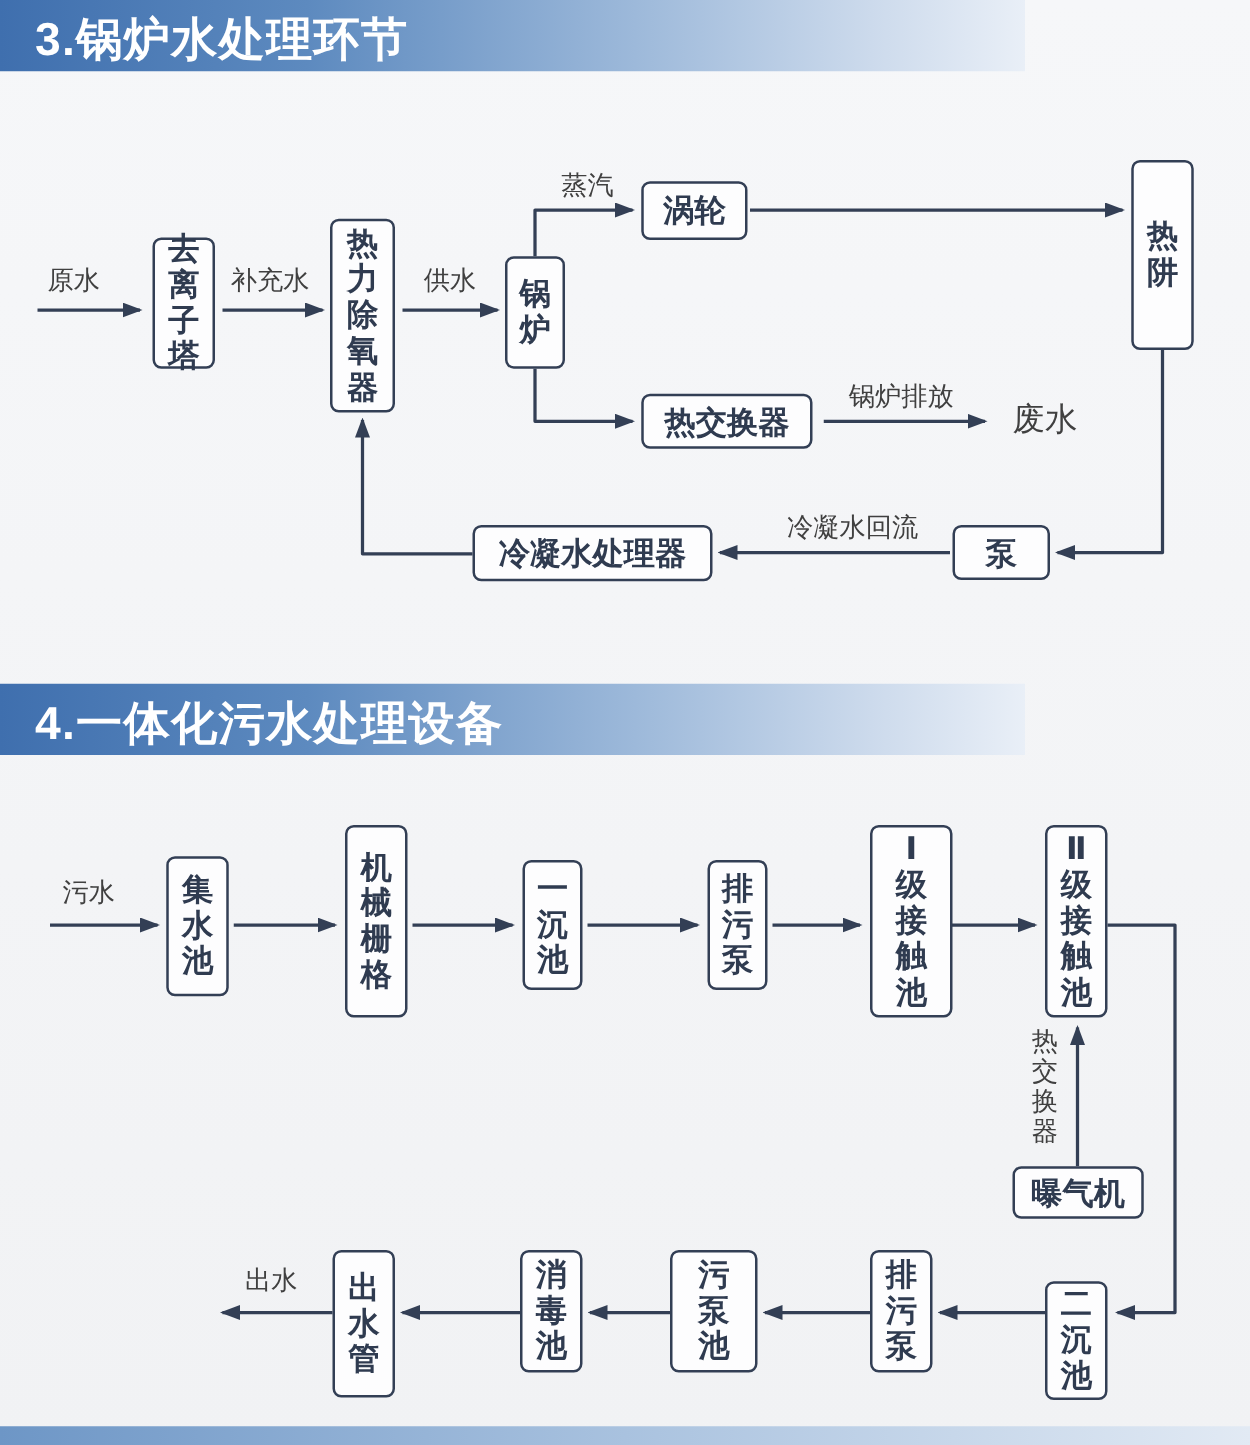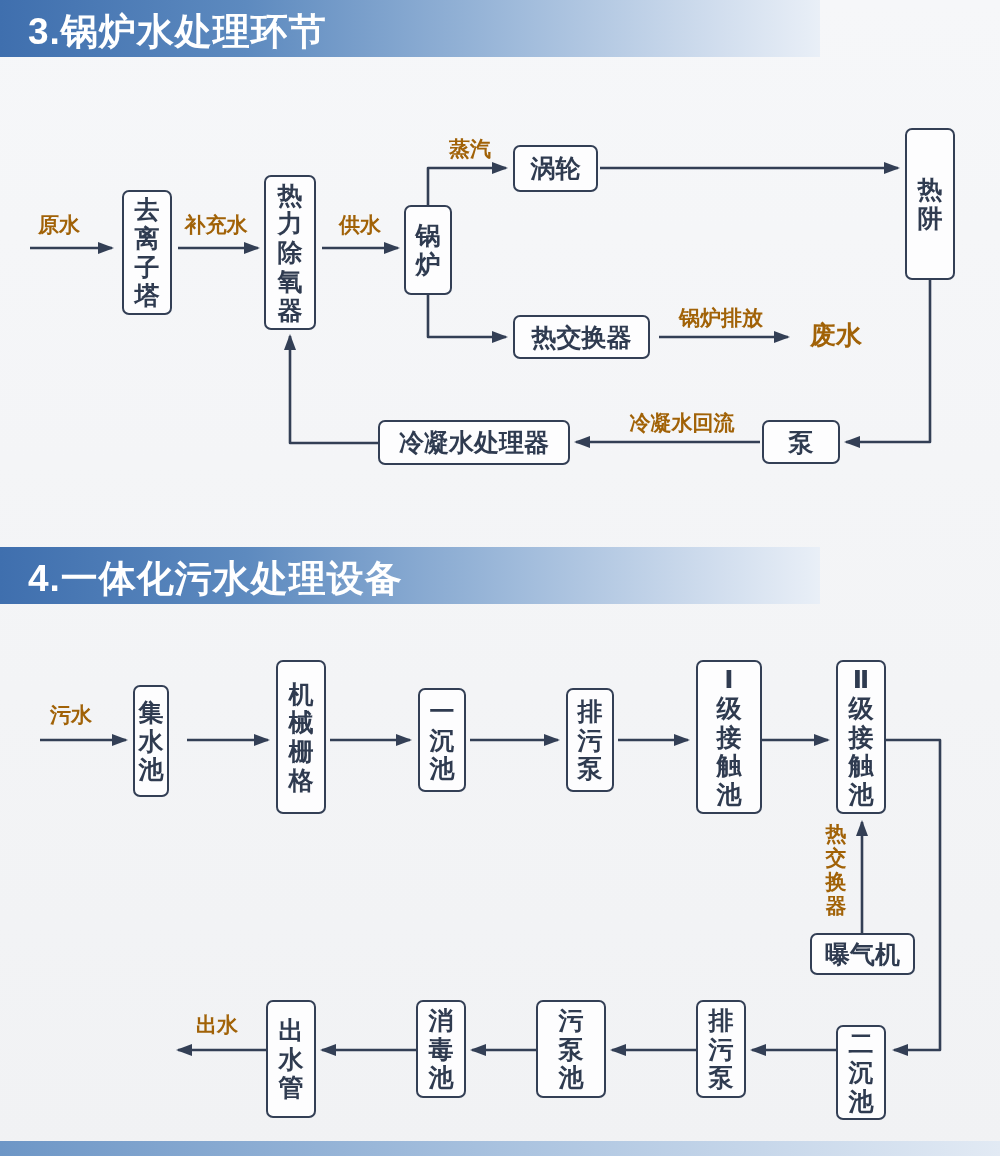--- a/index.html
+++ b/index.html
@@ -31,21 +31,21 @@
   }
   .vtxt {
     display:inline-block;
     width:1.15em;
     word-break:break-all;
     line-height:1.15;
     text-align:center;
   }
   .lbl {
     position:absolute; z-index:2;
-    font-weight:bold; font-size:21px; color:#a16207;
+    font-weight:normal; font-size:21px; color:#404040;
     text-align:center; line-height:1.2;
   }
   .lbl-big { font-size:26px; }
 </style>
 </head>
 <body>
 
 <svg id="wires" width="1000" height="1156">
   <defs>
     <marker id="arr" viewBox="0 0 16 12" markerWidth="16" markerHeight="12" refX="14" refY="6" orient="auto" markerUnits="userSpaceOnUse">
@@ -86,21 +86,21 @@
 </div>
 
 <div class="lbl" style="left:30px;top:212px;width:58px">原水</div>
 <div class="lbl" style="left:174px;top:212px;width:84px">补充水</div>
 <div class="lbl" style="left:322px;top:212px;width:76px">供水</div>
 <div class="lbl" style="left:432px;top:136px;width:76px">蒸汽</div>
 <div class="lbl" style="left:666px;top:305px;width:110px">锅炉排放</div>
 <div class="lbl lbl-big" style="left:798px;top:320px;width:76px">废水</div>
 <div class="lbl" style="left:612px;top:410px;width:140px">冷凝水回流</div>
 
-<div class="node" style="left:122px;top:190px;width:50px;height:125px">
+<div class="node" style="left:122px;top:190px;width:50px;height:105px">
   <span class="vtxt">去离子塔</span>
 </div>
 <div class="node" style="left:264px;top:175px;width:52px;height:155px">
   <span class="vtxt">热力除氧器</span>
 </div>
 <div class="node" style="left:404px;top:205px;width:48px;height:90px">
   <span class="vtxt">锅炉</span>
 </div>
 <div class="node" style="left:513px;top:145px;width:85px;height:47px">
   <span>涡轮</span>
@@ -121,21 +121,21 @@
 <div class="hdr" style="top:547px">
   <span>4.一体化污水处理设备</span>
 </div>
 
 <div class="lbl" style="left:42px;top:702px;width:58px">污水</div>
 <div class="lbl" style="left:188px;top:1012px;width:58px">出水</div>
 <div class="lbl" style="left:822px;top:822px;width:28px">
   <span class="vtxt" style="font-size:21px">热交换器</span>
 </div>
 
-<div class="node" style="left:133px;top:685px;width:36px;height:112px">
+<div class="node" style="left:133px;top:685px;width:50px;height:112px">
   <span class="vtxt">集水池</span>
 </div>
 <div class="node" style="left:276px;top:660px;width:50px;height:154px">
   <span class="vtxt">机械栅格</span>
 </div>
 <div class="node" style="left:418px;top:688px;width:48px;height:104px">
   <span class="vtxt">一沉池</span>
 </div>
 <div class="node" style="left:566px;top:688px;width:48px;height:104px">
   <span class="vtxt">排污泵</span>

